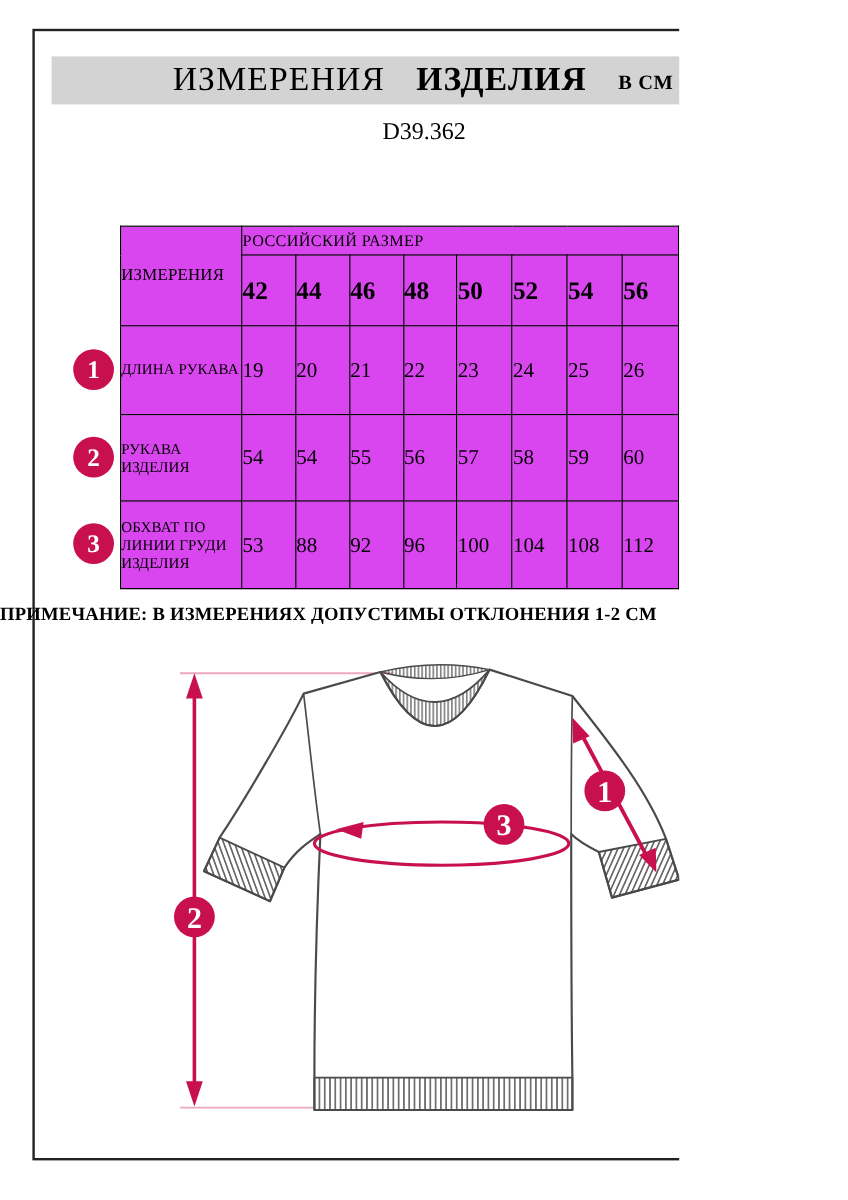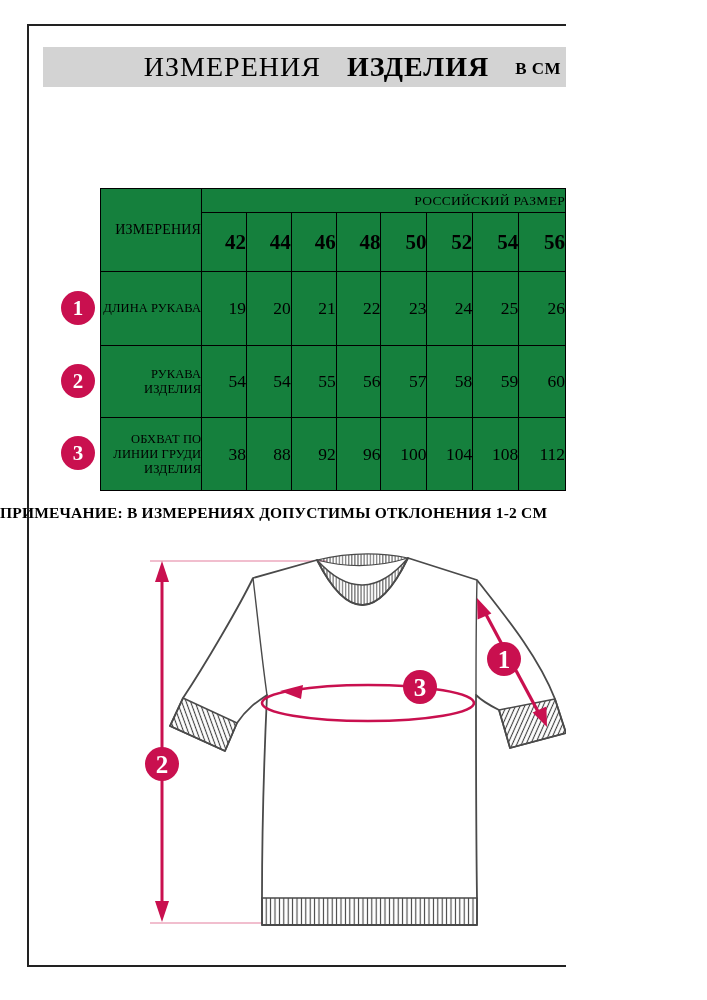--- a/index.html
+++ b/index.html
@@ -14,21 +14,21 @@
   .frame{position:absolute;left:27px;top:24px;width:657px;height:943px;border:2px solid #222;background:#fff;}
   .header-band{position:absolute;left:43px;top:47px;width:619px;height:40px;background:var(--header-bg);
     display:flex;align-items:center;justify-content:center;gap:26px;}
   .title-main{font-size:28px;font-weight:400;letter-spacing:1px;}
   .title-bold{font-size:28px;font-weight:700;letter-spacing:1px;}
   .title-unit{font-size:17px;font-weight:700;letter-spacing:.5px;padding-top:4px;}
   .model-code{position:absolute;left:0;top:99px;width:707px;text-align:center;font-size:20px;}
   .description{position:absolute;left:101px;top:124px;width:505px;text-align:center;font-size:16.5px;line-height:21.5px;}
   
   .size-table{position:absolute;left:100px;top:188px;border-collapse:collapse;table-layout:fixed;}
-  .size-table td{border:1.5px solid #000;text-align:right;vertical-align:middle;background:#15803d;}
+  .size-table td{border:1.5px solid #000;text-align:left;vertical-align:middle;background:#d946ef;}
   .size-table .group-hdr{height:24px;font-size:13.5px;letter-spacing:.3px;}
   .size-table .meas-hdr{font-size:14px;letter-spacing:.2px;}
   .size-table .size-cell{height:59px;font-size:21px;font-weight:700;}
   .size-table .label-cell{font-size:12.5px;line-height:15px;white-space:pre-line;letter-spacing:.1px;}
   .size-table .value-cell{font-size:17.5px;}
   .r1{height:74px;} .r2{height:72px;} .r3{height:73px;}
   .row-badge{position:absolute;width:34px;height:34px;border-radius:50%;background:var(--accent);
     color:#fff;font-size:21px;font-weight:700;text-align:center;line-height:34px;}
   .note{position:absolute;left:0;top:504px;width:707px;font-size:15.5px;font-weight:700;letter-spacing:.2px;}
   .diagram{position:absolute;left:130px;top:545px;width:470px;height:420px;}
@@ -38,20 +38,21 @@
 
 <div class="page">
   <div class="frame"></div>
 
   <div class="header-band">
     <span class="title-main">ИЗМЕРЕНИЯ</span>
     <span class="title-bold">ИЗДЕЛИЯ</span>
     <span class="title-unit">В СМ</span>
   </div>
 
+  <div class="model-code">D39.362</div>
 
 
   <table class="size-table">
     <colgroup>
       <col style="width:105px">
       <col style="width:51px">
         <col style="width:51px">
         <col style="width:51px">
         <col style="width:51px">
       <col style="width:51px">
@@ -94,21 +95,21 @@
       <td class="value-cell">56</td>
       <td class="value-cell">57</td>
       <td class="value-cell">58</td>
       <td class="value-cell">59</td>
       <td class="value-cell">60</td>
     </tr>
     <tr class="r3">
       <td class="label-cell">ОБХВАТ ПО
 ЛИНИИ ГРУДИ
 ИЗДЕЛИЯ</td>
-      <td class="value-cell">38</td>
+      <td class="value-cell">53</td>
       <td class="value-cell">88</td>
       <td class="value-cell">92</td>
       <td class="value-cell">96</td>
       <td class="value-cell">100</td>
       <td class="value-cell">104</td>
       <td class="value-cell">108</td>
       <td class="value-cell">112</td>
     </tr>
   </tbody>
     </table>

